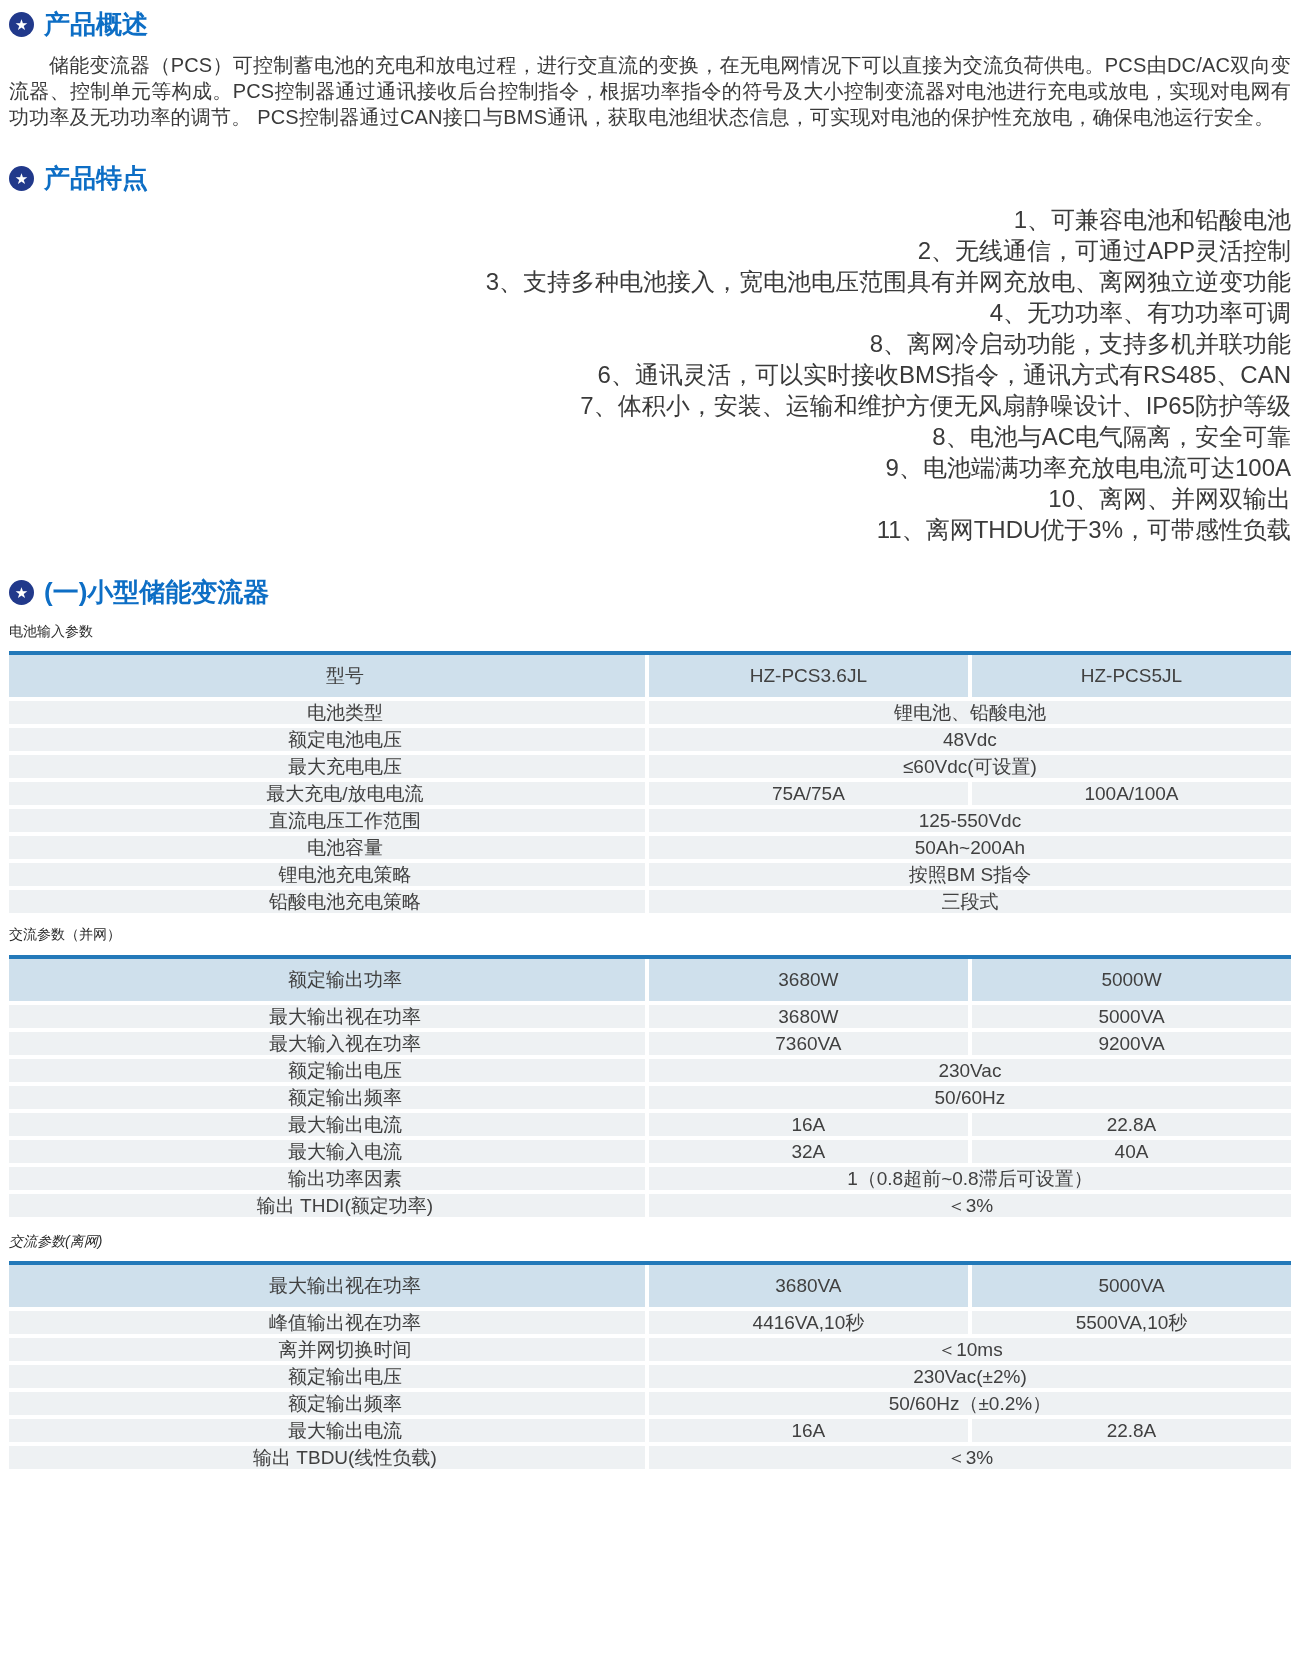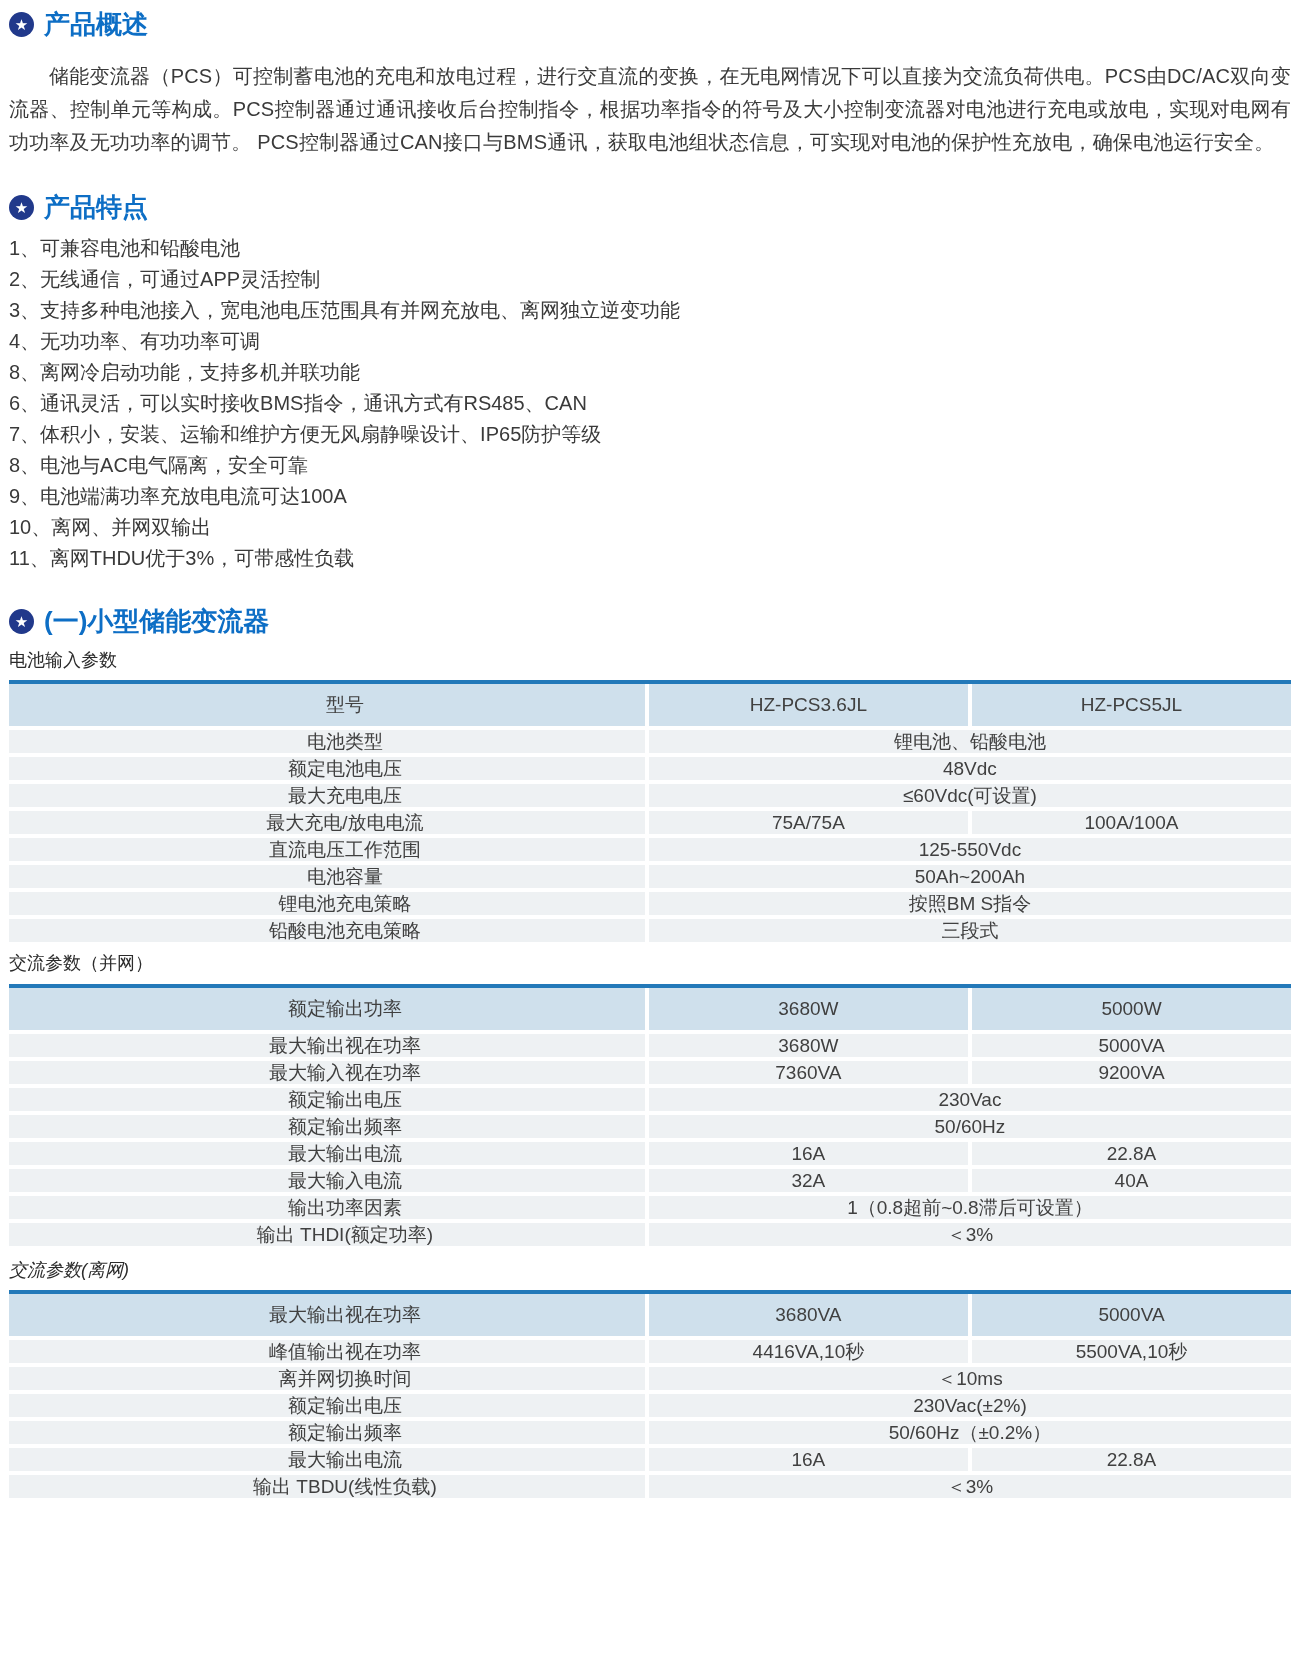--- a/index.html
+++ b/index.html
@@ -25,32 +25,32 @@
     color:var(--accent);font-size:26px;font-weight:bold;
     line-height:32px;margin:0;
   }
   .star-badge{
     width:25px;height:25px;border-radius:50%;
     background:var(--icon-bg);color:#fff;
     display:inline-flex;align-items:center;justify-content:center;
     font-size:15px;line-height:1;flex:0 0 auto;
   }
   .overview-body{
-    margin:20px 0 0 0;
-    font-size:20px;line-height:33px;color:var(--text);
+    margin:12px 0 0 0;
+    font-size:20px;line-height:26px;color:var(--text);
     text-align:justify;text-indent:2em;letter-spacing:0.2px;
   }
   .features-title{margin-top:32px;}
   .feature-list{margin-top:10px;}
-  .feature-item{font-size:20px;line-height:31px;color:var(--text);}
+  .feature-item{font-size:24px;line-height:31px;color:var(--text);text-align:right;}
 
   .smallpcs-title{margin-top:32px;line-height:30px;}
 
   .tbl-caption{
-    margin-top:12px;font-size:18px;line-height:24px;color:#2b2b2b;
+    margin-top:12px;font-size:14px;line-height:24px;color:#2b2b2b;
   }
   .tbl-caption.c2{margin-top:10px;font-family:Liberation Mono, monospace;}
   .tbl-caption.c3{font-style:italic;}
 
   .spec-table{
     margin-top:8px;
     border-top:4px solid var(--table-border);
   }
   .trow{display:flex;gap:4px;margin-top:4px;}
   .trow.thead{margin-top:0;}

